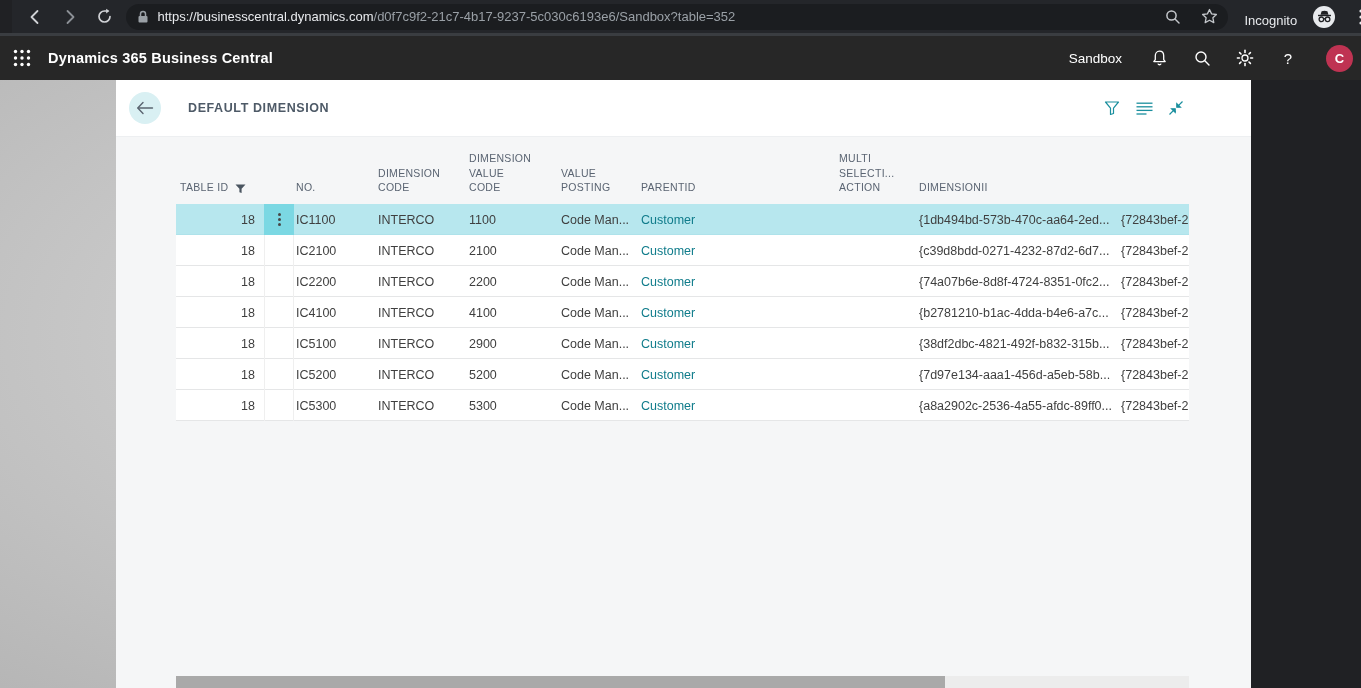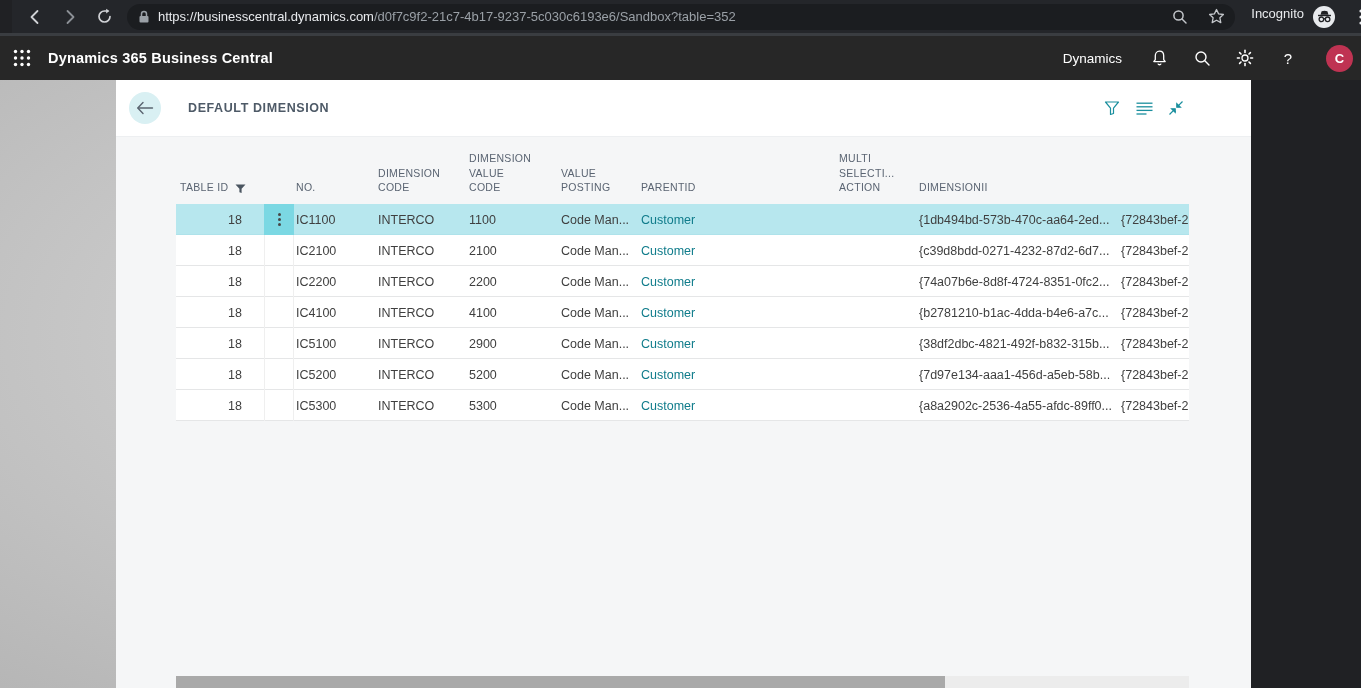--- a/index.html
+++ b/index.html
@@ -11,21 +11,21 @@
   .browser-bar { position:absolute; top:0; left:12px; width:1361px; height:33px;
     background:#24262a; display:flex; align-items:center; }
   .browser-divider { position:absolute; top:33px; left:0; width:1361px; height:3px; background:#3a3d41; }
   .nav-ico { width:24px; height:24px; display:flex; align-items:center; justify-content:center; margin-left:11px; cursor:pointer; }
   .url-pill { margin-left:10px; width:1110px; height:26px; border-radius:13px; background:#1b1d20;
     display:flex; align-items:center; padding:0 10px 0 11px; }
   .url-text { font-size:13px; margin-left:8px; white-space:nowrap; overflow:hidden; flex:1; }
   .url-host { color:#e8eaed; }
   .url-path { color:#9aa0a6; }
   .pill-right { display:flex; align-items:center; gap:18px; margin-left:8px; }
-  .incog { display:flex; align-items:flex-start; gap:9px; margin-left:16px; }
+  .incog { display:flex; align-items:flex-end; gap:16px; margin-left:16px; }
   .incog-label { color:#e8eaed; font-size:13px; }
   .incog-badge { width:22px; height:22px; border-radius:50%; background:#e8eaed;
     display:flex; align-items:center; justify-content:center; }
   .menu-dots { margin-left:14px; }
 
   
   .app-bar { position:absolute; top:36px; left:0; width:1361px; height:44px; background:#272727;
     display:flex; align-items:center; color:#fff; }
   .waffle { width:44px; height:44px; display:flex; align-items:center; justify-content:center; cursor:pointer; }
   .app-title { font-size:14.5px; font-weight:bold; letter-spacing:0.2px; margin-left:4px; }
@@ -55,21 +55,21 @@
 
   .grid-header { height:67px; align-items:end; }
   .hcell { font-size:10.5px; color:#5a6472; letter-spacing:0.3px; line-height:1.4;
     white-space:pre-line; padding:0 2px 9px 2px; overflow:hidden; }
   .hcell.first { display:flex; align-items:flex-end; gap:7px; padding-left:4px; white-space:nowrap; }
   .hcell .flabel { padding-bottom:0; }
 
   .row { height:31px; align-items:center; background:#ffffff; border-bottom:1px solid #e5e6e7;
     font-size:12.5px; color:#3f3f3f; cursor:pointer; }
   .cell { padding:0 2px; white-space:nowrap; overflow:hidden; }
-  .cell.num { text-align:right; padding-right:22px; }
+  .cell.num { text-align:right; padding-right:9px; }
   .cell.menu { height:31px; display:flex; align-items:center; justify-content:center; }
   .row:not(.selected) .cell.menu { border-left:1px solid #efefef; border-right:1px solid #efefef; }
   .cell.link { color:#107c8b; }
   .row.selected { background:#b7e7ee; border-bottom-color:#aee2ea; }
   .row.selected .cell.menu { background:#7bd8e3; }
   .dots-v { display:flex; flex-direction:column; gap:2px; }
   .dots-v i { width:3px; height:3px; border-radius:50%; background:#474747; }
 
   .hscrollbar { position:absolute; left:60px; bottom:0; width:1013px; height:12px; background:#ececec; }
   .hscroll-thumb { width:769px; height:12px; background:#a9a9a9; cursor:pointer; }
@@ -151,21 +151,21 @@
             <circle cx="9" cy="9" r="1.7"></circle>
             <circle cx="15.5" cy="9" r="1.7"></circle>
             <circle cx="2.5" cy="15.5" r="1.7"></circle>
             <circle cx="9" cy="15.5" r="1.7"></circle>
             <circle cx="15.5" cy="15.5" r="1.7"></circle>
           </g>
       </svg>
     </div>
     <div class="app-title">Dynamics 365 Business Central</div>
     <div class="app-right">
-      <span class="env-label">Dynamics</span>
+      <span class="env-label">Sandbox</span>
       <span class="app-ico">
         <svg width="17" height="18" viewBox="0 0 17 18">
             <path d="M8.5 2.2 C5.8 2.2 4.3 4.3 4.3 6.8 L4.3 10.6 L2.8 12.6 L14.2 12.6 L12.7 10.6 L12.7 6.8 C12.7 4.3 11.2 2.2 8.5 2.2 Z" stroke="#ffffff" stroke-width="1.3" fill="none" stroke-linejoin="round"></path>
             <path d="M6.9 14.6 a1.7 1.7 0 0 0 3.2 0" stroke="#ffffff" stroke-width="1.3" fill="none"></path>
           </svg>
       </span>
       <span class="app-ico">
         <svg width="17" height="17" viewBox="0 0 17 17">
             <circle cx="7" cy="7" r="5" stroke="#ffffff" stroke-width="1.4" fill="none"></circle>
             <path d="M10.8 10.8 L15 15" stroke="#ffffff" stroke-width="1.4" stroke-linecap="round"></path>

